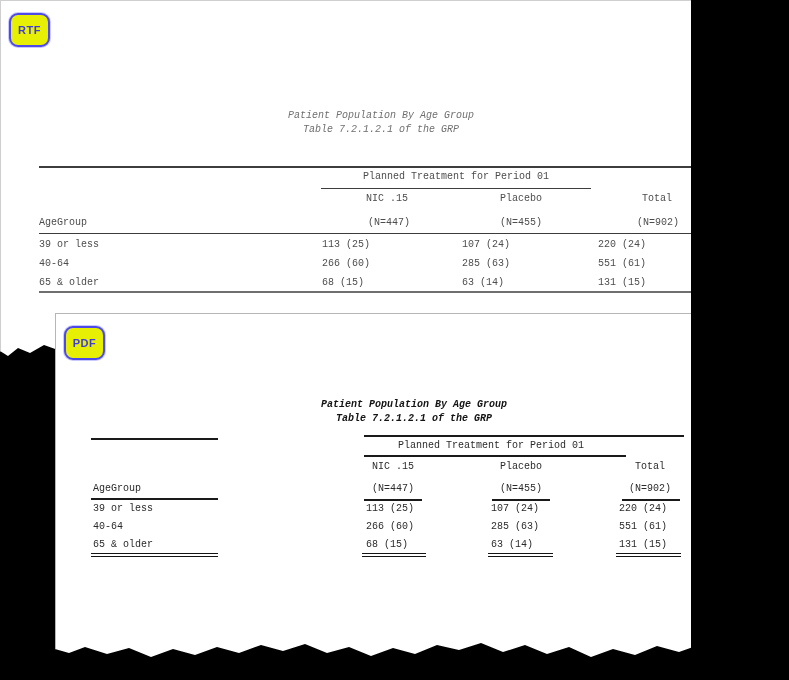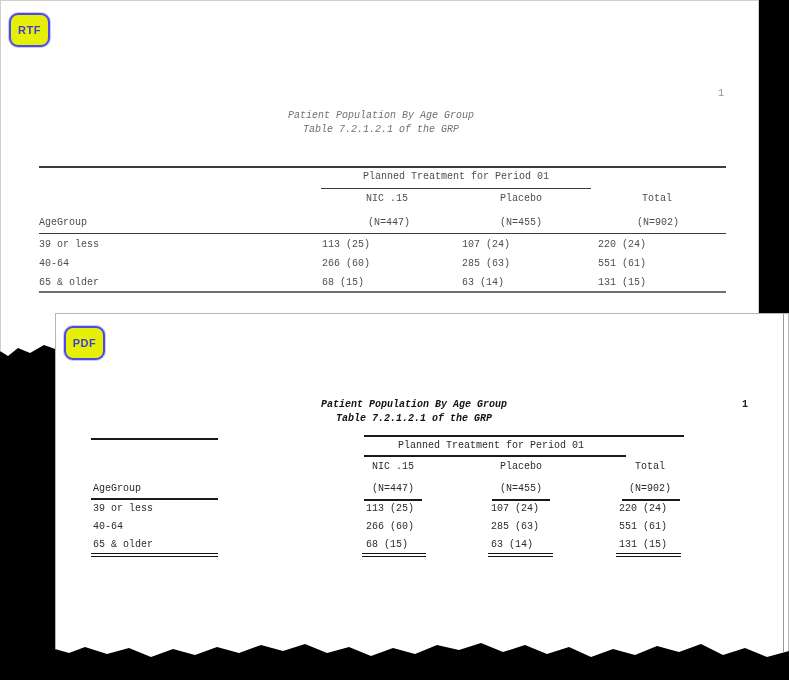--- a/index.html
+++ b/index.html
@@ -1,16 +1,16 @@
 <!DOCTYPE html>
 <html><head>
 <meta charset="utf-8">
 <style>
   html,body{margin:0;padding:0;background:#000;}
-  .canvas{position:relative;width:789px;height:680px;background:#000;overflow:hidden;
+  .canvas{position:relative;width:691px;height:680px;background:#000;overflow:hidden;
           font-family:"Liberation Mono","DejaVu Sans Mono",monospace;}
   .page{position:absolute;background:#fff;}
   .rtf{left:0;top:0;width:757px;height:363px;border:1px solid #cfcfcf;border-bottom:none;
        clip-path:polygon(0px 0px,759px 0px,759px 345px,735px 352px,710px 347px,688px 356px,664px 350px,
        640px 357px,615px 351px,590px 345px,566px 353px,542px 349px,518px 356px,494px 350px,470px 357px,
        446px 351px,422px 347px,398px 354px,374px 349px,350px 356px,326px 351px,302px 346px,278px 353px,
        254px 348px,230px 356px,206px 350px,182px 357px,158px 351px,134px 346px,110px 354px,92px 348px,
        74px 356px,58px 350px,44px 345px,30px 353px,18px 348px,8px 356px,0px 351px);}
   .pdf{left:55px;top:313px;width:732px;height:352px;border:1px solid #b6b6b6;border-bottom:none;
        clip-path:polygon(0px 0px,734px 0px,734px 338px,712px 344px,690px 335px,668px 342px,646px 331px,

